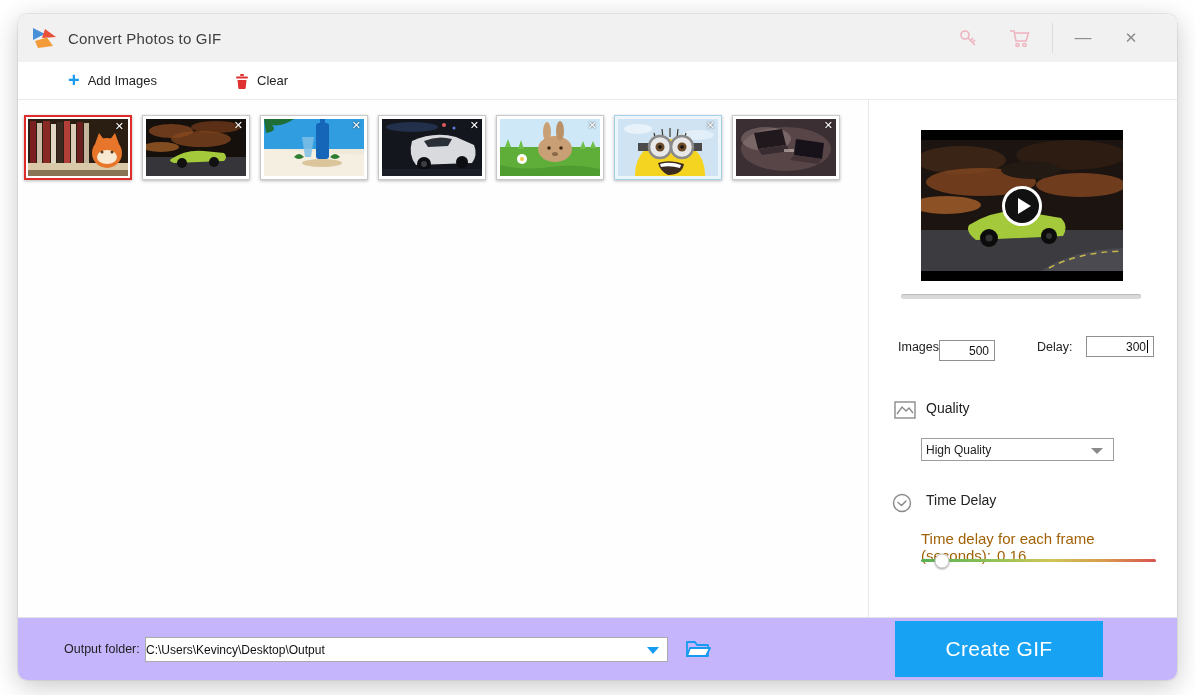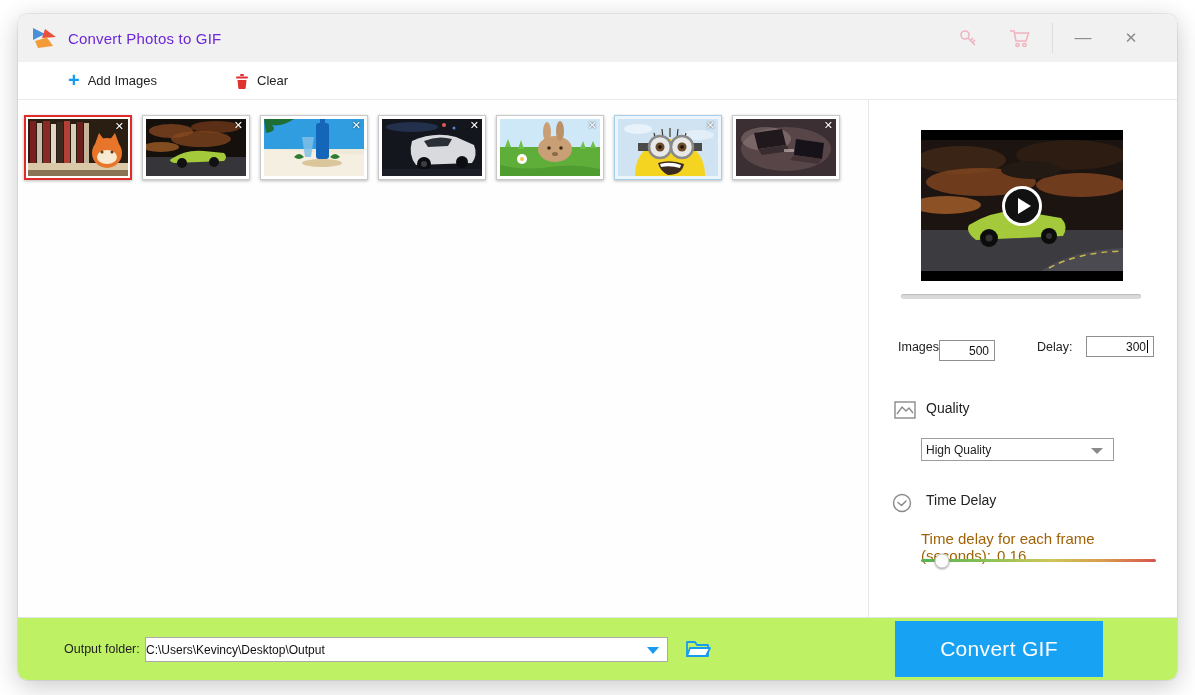--- a/index.html
+++ b/index.html
@@ -7,21 +7,21 @@
 
   .window {
     position:absolute; left:18px; top:14px; width:1159px; height:666px;
     background:#fff; border-radius:9px; overflow:hidden;
     box-shadow:0 6px 26px rgba(0,0,0,.22), 0 0 0 1px rgba(0,0,0,.06);
   }
 
   
   .titlebar { position:relative; height:48px; background:#f1f1f1; display:flex; align-items:center; padding:0 22px 0 12px; }
   .logo { width:28px; height:24px; margin-right:10px; }
-  .title { font-size:15px; color:#6d28d9; letter-spacing:.2px; }
+  .title { font-size:15px; color:#404040; letter-spacing:.2px; }
   .titlebar-right { margin-left:auto; display:flex; align-items:center; gap:0; }
   .tb-icon { width:52px; height:40px; display:flex; align-items:center; justify-content:center; cursor:pointer; }
   .tb-sep { width:1px; height:30px; background:#dcdcdc; margin:0 6px; }
   .win-btn { width:48px; height:40px; display:flex; align-items:center; justify-content:center; color:#8a8a8a; font-size:17px; cursor:pointer; }
   .win-btn.close { font-size:15px; }
 
   
   .toolbar { height:38px; background:#fff; border-bottom:1px solid #eaeaea; display:flex; align-items:center; padding-left:50px; }
   .tool-btn { display:flex; align-items:center; gap:8px; font-size:13px; color:#222; cursor:pointer; margin-right:78px; }
   .plus-glyph { color:#169bf0; font-size:20px; font-weight:bold; line-height:1; position:relative; top:-1px; }
@@ -60,21 +60,21 @@
   .dd-arrow { position:absolute; right:10px; top:9px; width:0; height:0; border-left:6px solid transparent; border-right:6px solid transparent; border-top:6px solid #8a8a8a; }
 
   .delay-caption { position:absolute; left:52px; top:430px; font-size:15px; color:#a16207; }
   .delay-value { margin-left:6px; }
   .slider { position:absolute; left:52px; top:459px; width:235px; height:3px; border-radius:2px;
             background:linear-gradient(90deg,#55b054 0%, #8fc155 30%, #cfc658 55%, #d89a4e 78%, #d9534f 100%); cursor:pointer; }
   .slider-thumb { position:absolute; top:50%; width:15px; height:15px; background:#fdfdfd; border:1px solid #c3c3c3; border-radius:50%;
                   transform:translate(-50%,-50%); box-shadow:0 1px 2px rgba(0,0,0,.3); cursor:pointer; }
 
   
-  .bottombar { position:absolute; left:0; top:603px; width:100%; height:63px; background:#bef264; border-top:1px solid #e3e3e3; }
+  .bottombar { position:absolute; left:0; top:603px; width:100%; height:63px; background:#c4b5fd; border-top:1px solid #e3e3e3; }
   .out-label { position:absolute; left:46px; top:24px; font-size:12.5px; color:#222; }
   .combo { position:absolute; left:127px; top:19px; width:523px; height:25px; border:1px solid #ababab; background:#fff;
            display:flex; align-items:center; font-size:12px; color:#111; cursor:pointer; }
   .combo-arrow { position:absolute; right:8px; top:9px; width:0; height:0; border-left:6px solid transparent; border-right:6px solid transparent; border-top:7px solid #169bf0; }
   .folder-btn { position:absolute; left:667px; top:20px; width:26px; height:22px; cursor:pointer; }
   .create-btn { position:absolute; left:877px; top:3px; width:208px; height:56px; background:#18a2f3; color:#fff;
                 font-size:21px; display:flex; align-items:center; justify-content:center; cursor:pointer; letter-spacing:.3px; }
 </style>
 </head>
 <body>
@@ -324,15 +324,15 @@
   <div class="bottombar">
     <span class="out-label">Output folder:</span>
     <div class="combo">
       <span>C:\Users\Kevincy\Desktop\Output</span>
       <span class="combo-arrow"></span>
     </div>
     <svg class="folder-btn" viewBox="0 0 26 22">
       <path d="M2,4 L10,4 L12,7 L23,7 L23,18 L2,18 Z" fill="none" stroke="#169bf0" stroke-width="1.8" stroke-linejoin="round"></path>
       <path d="M5,10 L25,10 L21,18 L2,18 Z" fill="#fff" stroke="#169bf0" stroke-width="1.8" stroke-linejoin="round"></path>
     </svg>
-    <div class="create-btn">Convert GIF</div>
+    <div class="create-btn">Create GIF</div>
   </div>
 </div>
 
 </body></html>

